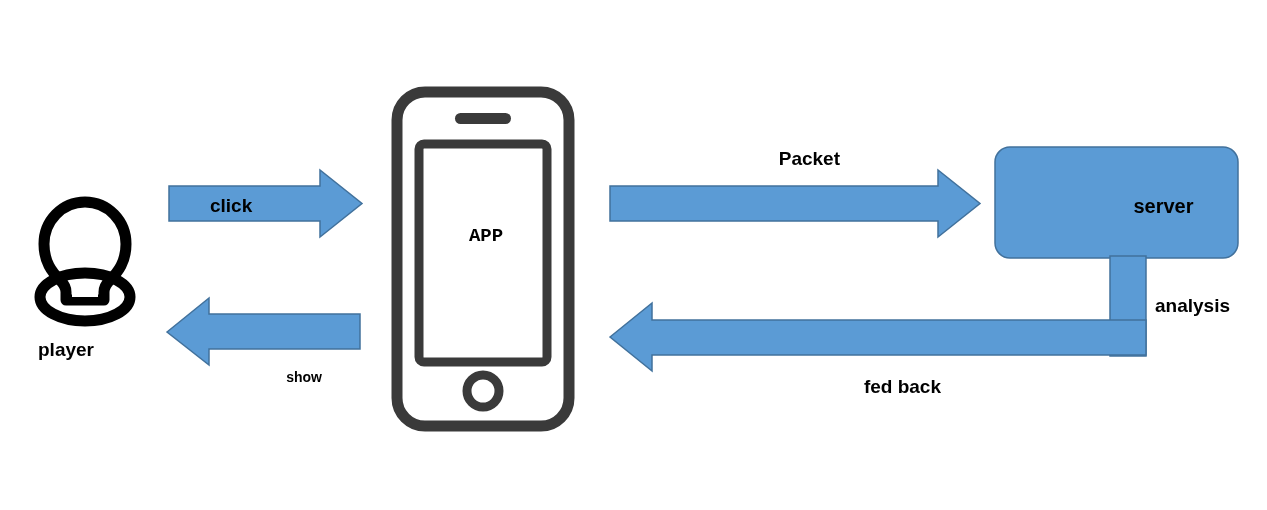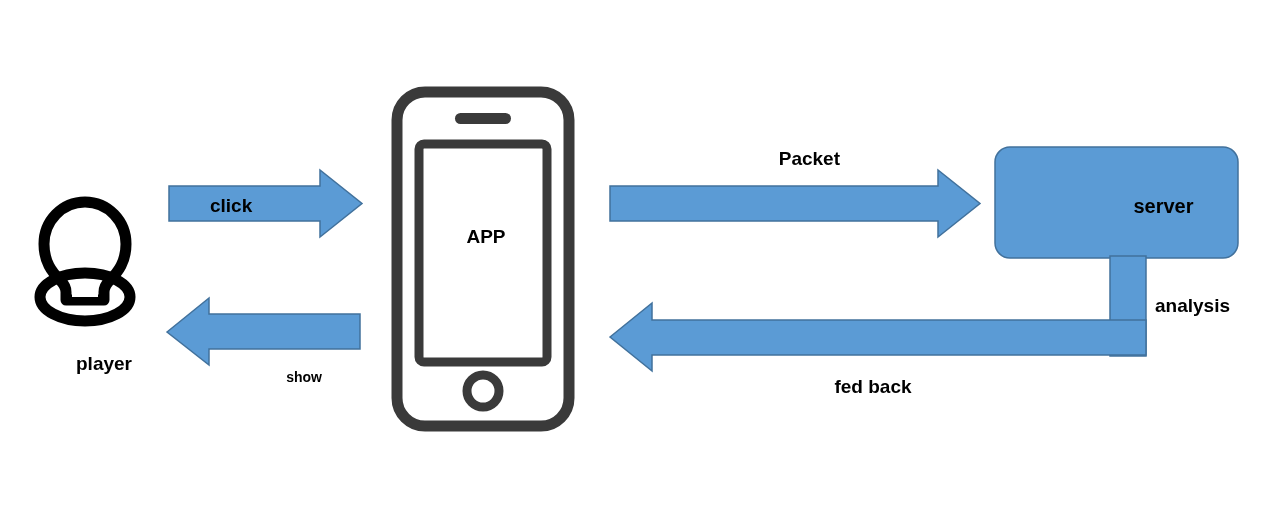--- a/index.html
+++ b/index.html
@@ -29,25 +29,25 @@
     position: absolute;
     font-family: "Liberation Sans", sans-serif;
     font-weight: bold;
     color: #000000;
     white-space: nowrap;
     line-height: 1;
   }
   .lbl-click    { left: 210px; top: 151px; width: 88px; text-align: left; font-size: 19px; margin-top: 45px; }
   .lbl-show     { left: 234px; top: 370px; width: 88px; text-align: right; font-size: 14px; }
   .lbl-packet   { left: 728px; top: 149px; width: 112px; text-align: right; font-size: 19px; }
-  .lbl-fedback  { left: 805px; top: 377px; width: 136px; text-align: center; font-size: 19px; }
+  .lbl-fedback  { left: 805px; top: 377px; width: 136px; text-align: right; font-size: 19px; }
   .lbl-analysis { left: 1155px; top: 296px; font-size: 19px; }
-  .lbl-player   { left: 38px; top: 340px; width: 94px; text-align: right; font-size: 19px; margin-top: 14px; }
+  .lbl-player   { left: 38px; top: 340px; width: 94px; text-align: left; font-size: 19px; }
   .lbl-server   { left: 1042px; top: 196px; width: 243px; text-align: center; font-size: 20px; }
-  .lbl-app      { left: 420px; top: 227px; width: 132px; text-align: center; font-size: 19px; }
+  .lbl-app      { left: 420px; top: 227px; width: 132px; text-align: center; font-size: 19px; font-family: Liberation Mono, monospace; }
 </style>
 </head>
 <body>
 
 <div id="canvas">
 
   <svg class="svg-layer" viewBox="0 0 1267 510" xmlns="http://www.w3.org/2000/svg">
 
     <g>
 

